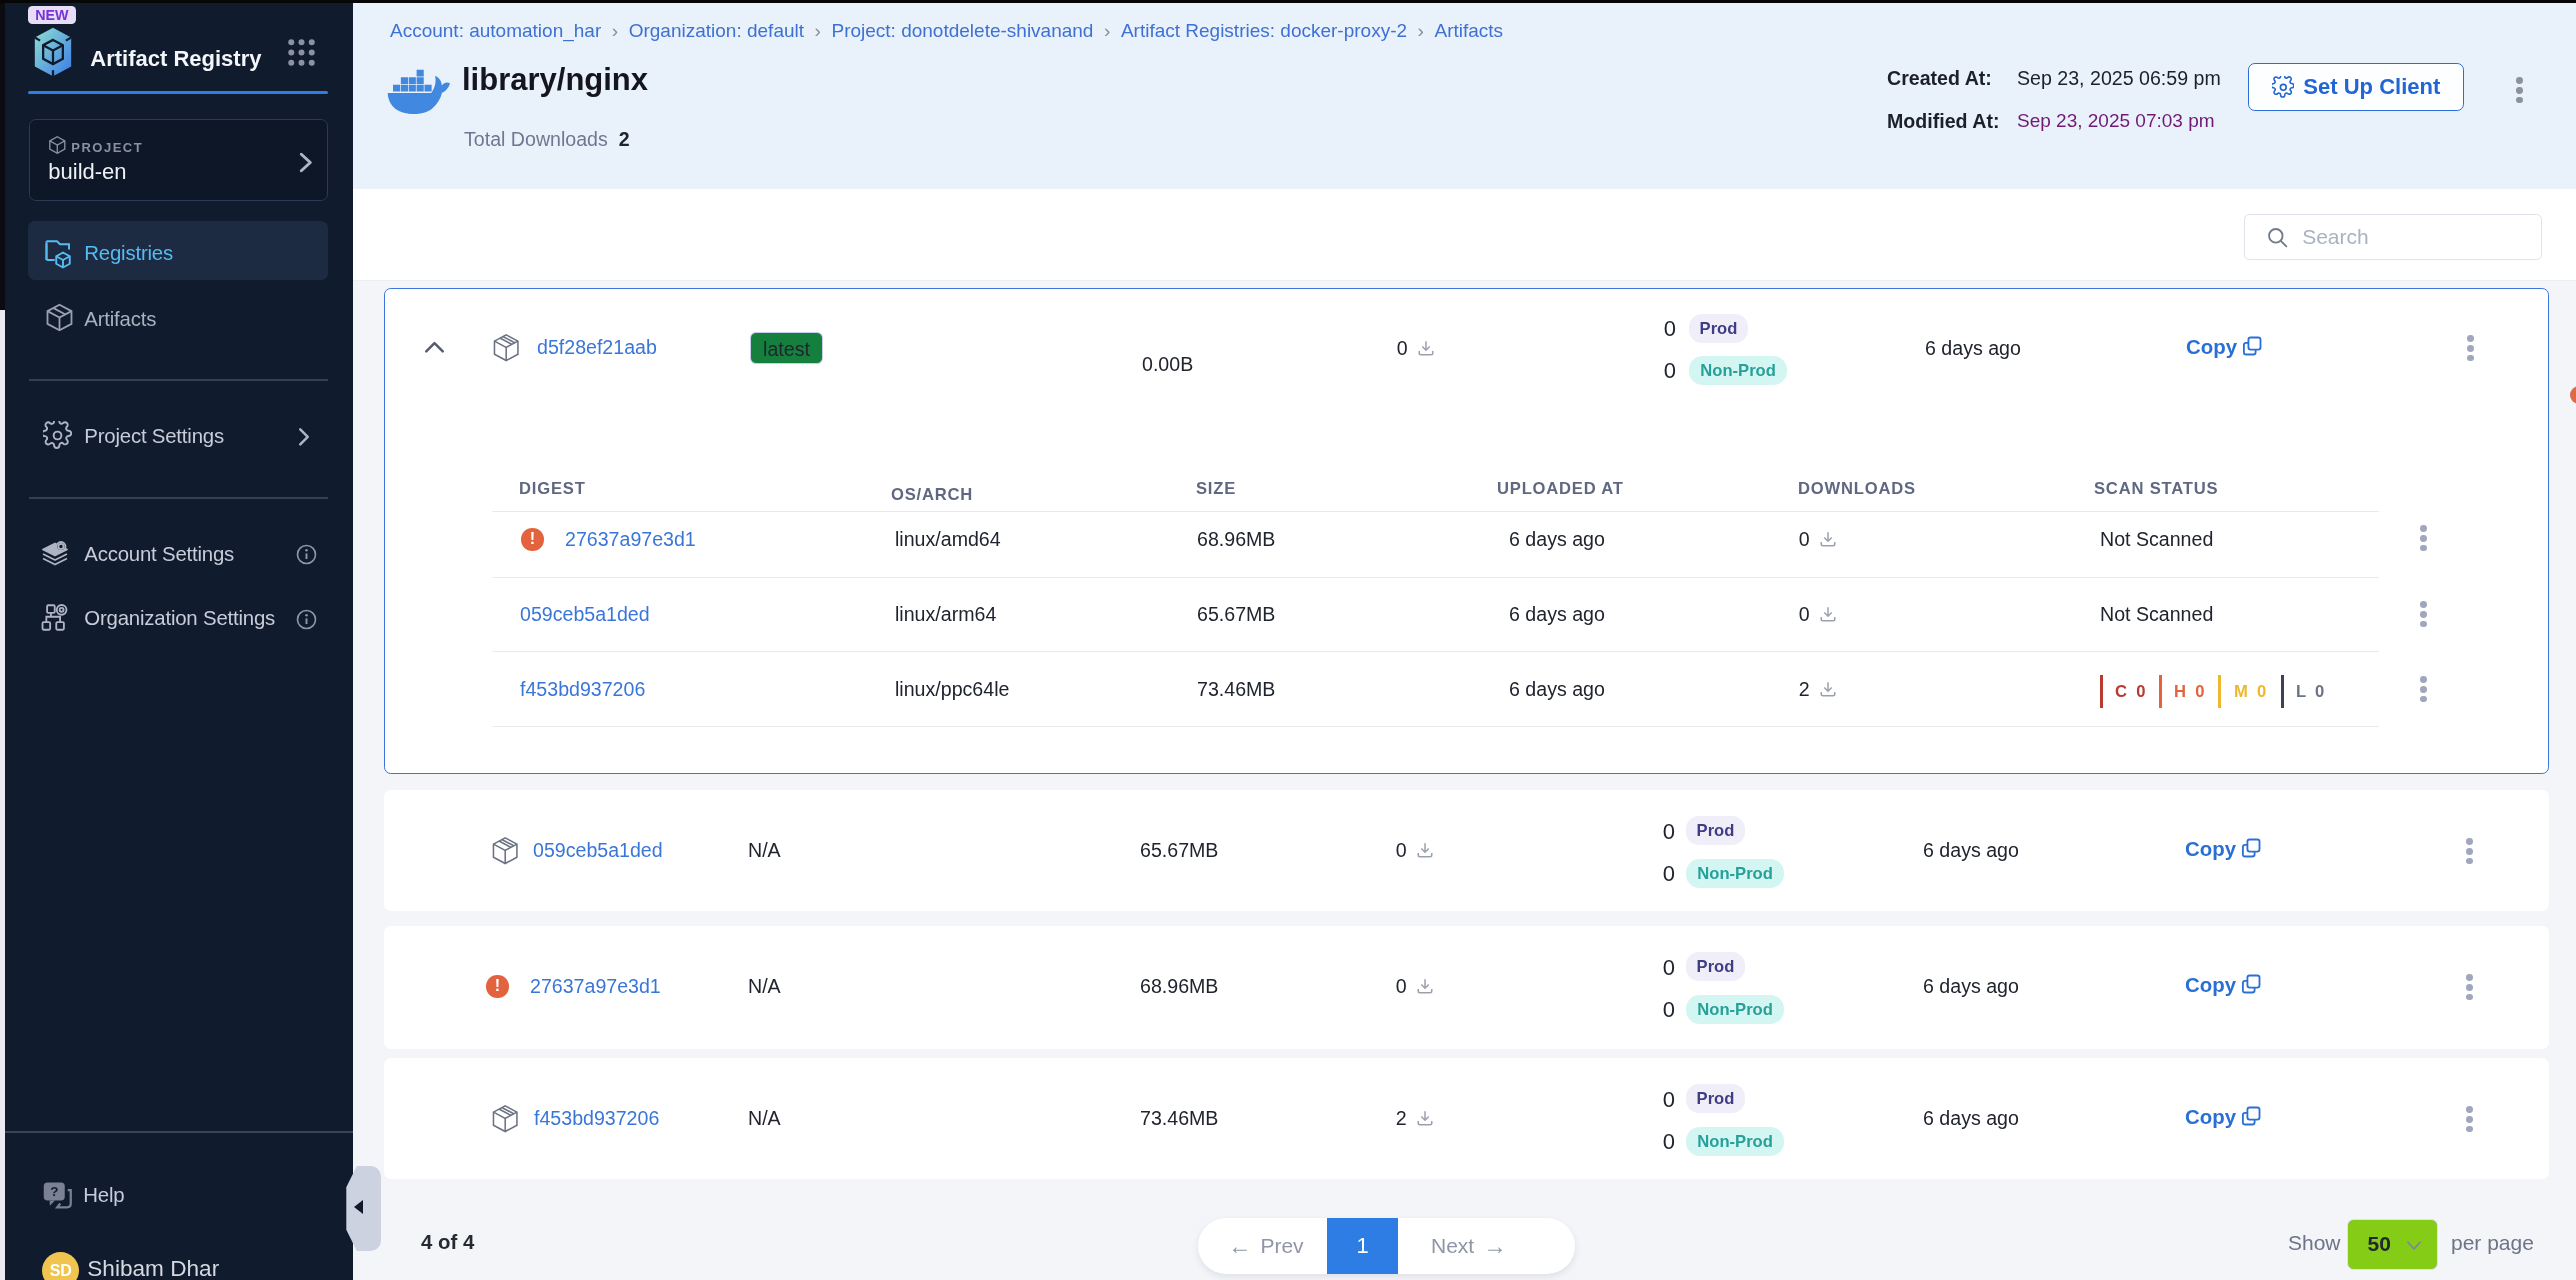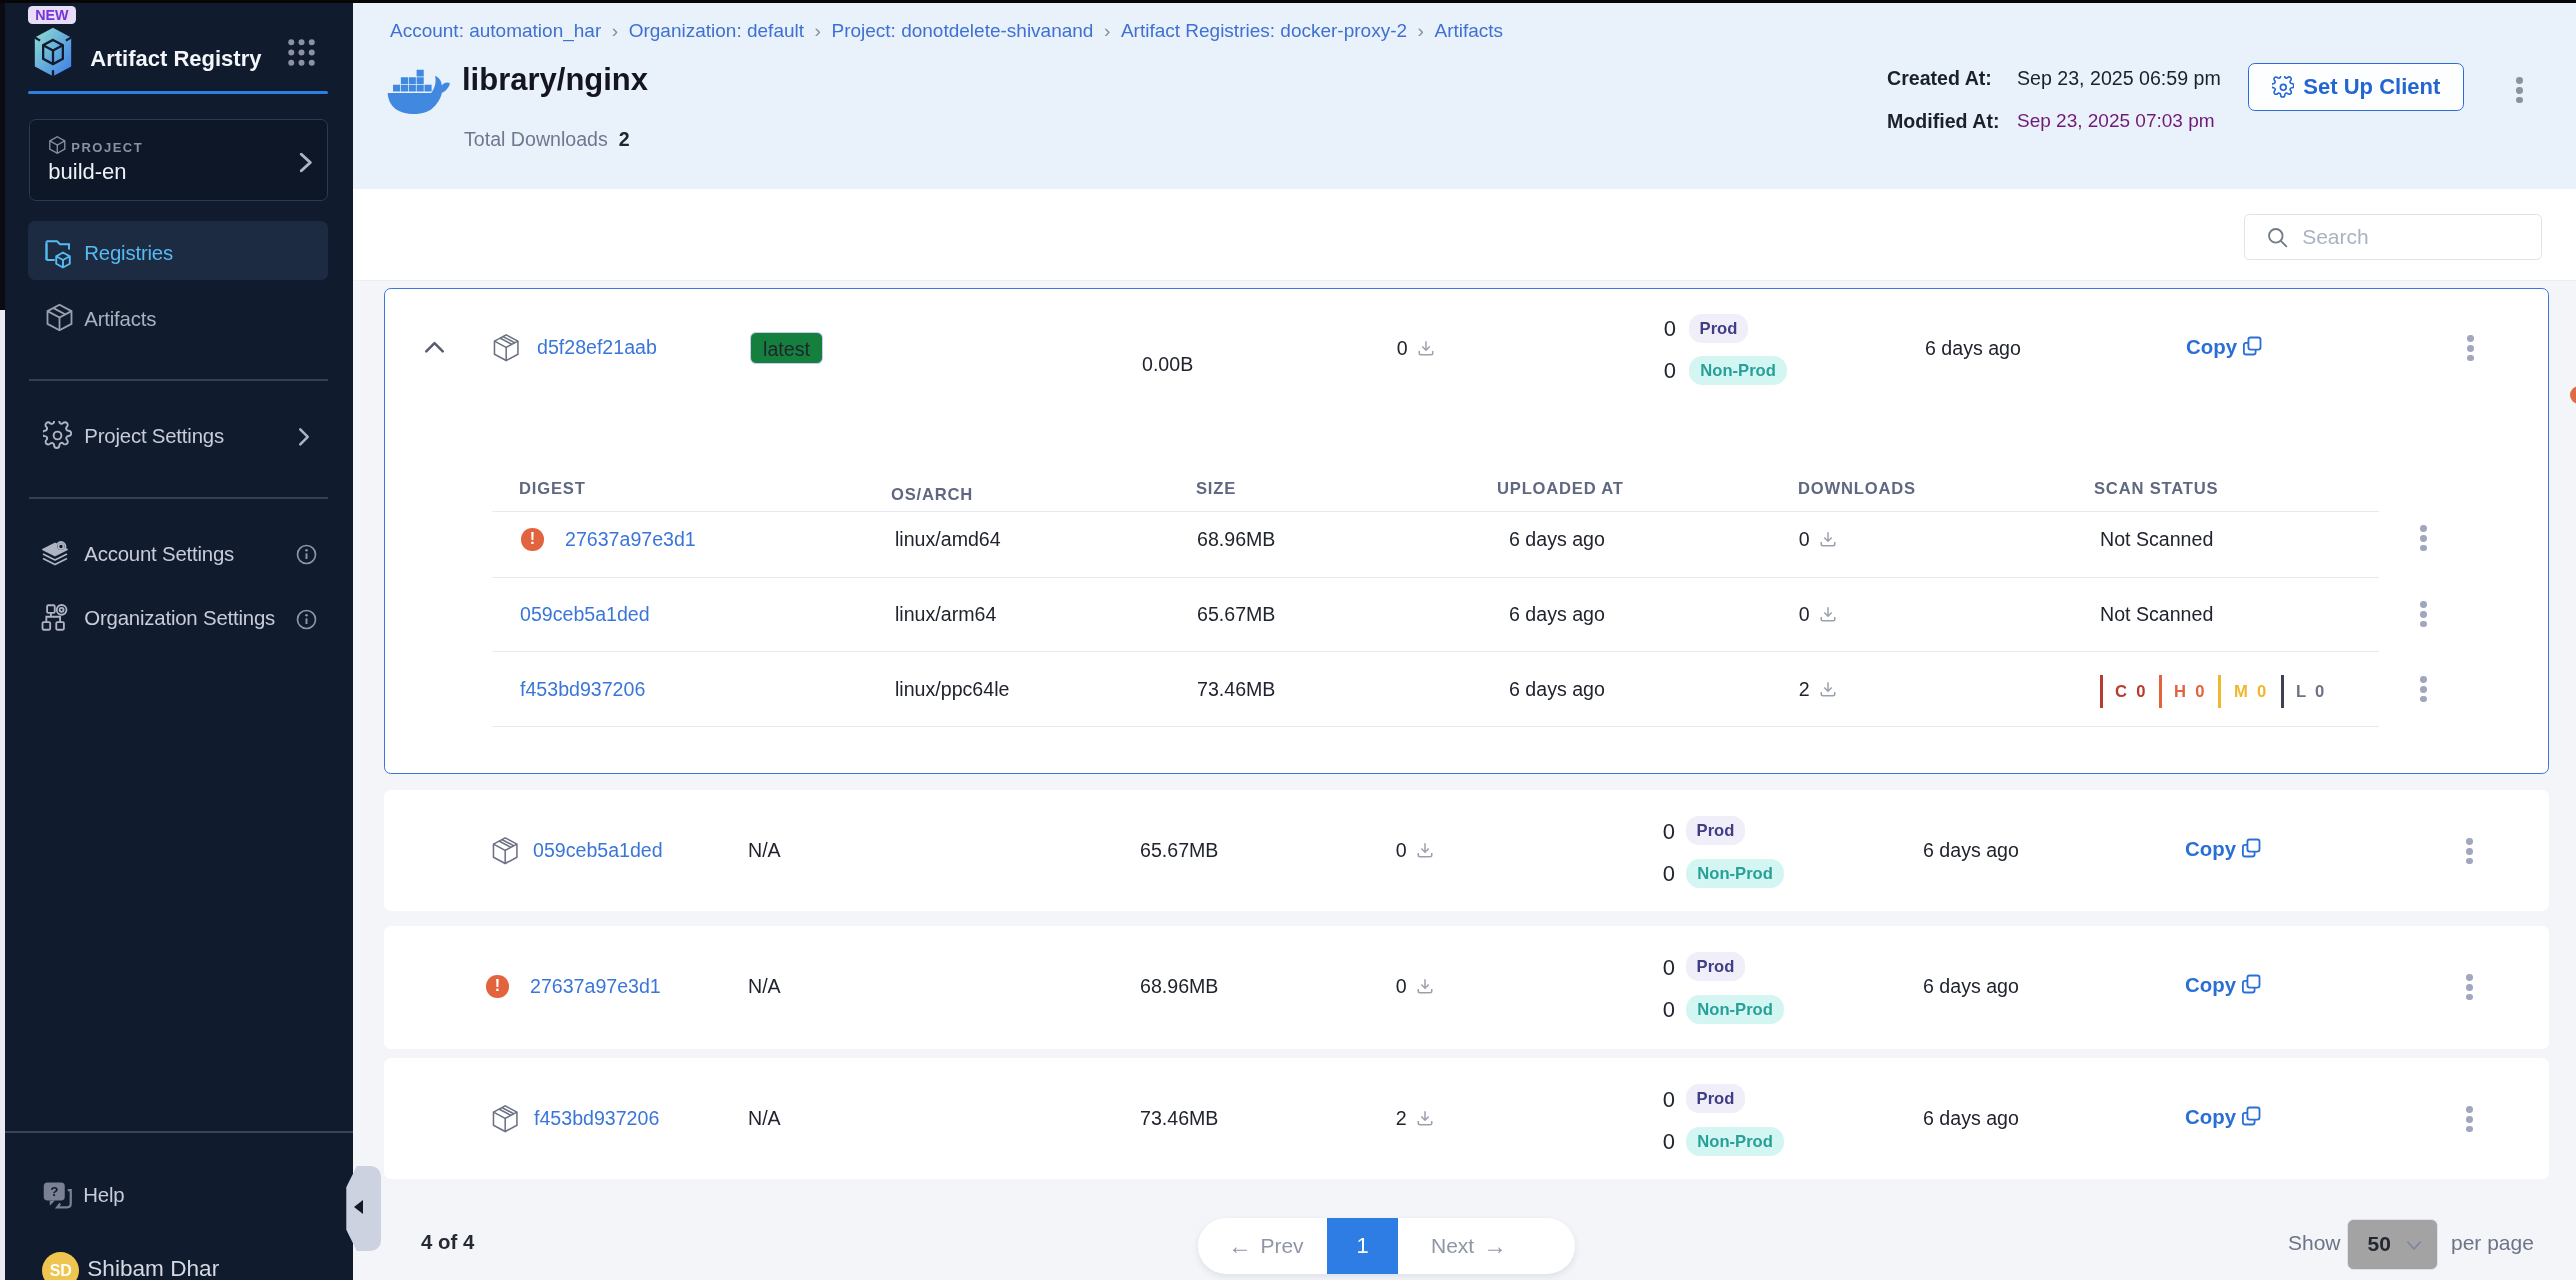--- a/index.html
+++ b/index.html
@@ -468,20 +468,20 @@
     </div>
 </div>
 
 <div class="abs" style="left:409px; top:1231px; font-size:20.4px; font-weight:bold; color:#252a33;margin-left:12px;">4 of 4</div>
 <div class="abs" style="left:1198px; top:1218px; width:377px; height:56px; background:#fff; border-radius:28px; box-shadow:0 3px 7.5px rgba(40,50,70,0.10); overflow:hidden;">
   <div class="abs cc" style="left:30px; top:0; height:56px; font-size:21px; color:#8e95a5;"><span style="font-size:23.4px; margin-right:9px;">←</span>Prev</div>
   <div class="abs" style="left:129px; top:0; width:71px; height:56px; background:#2e7de4; color:#fff; font-size:22px; text-align:center; line-height:56px;">1</div>
   <div class="abs cc" style="left:233px; top:0; height:56px; font-size:21px; color:#8e95a5;">Next<span style="font-size:23.4px; margin-left:9px;">→</span></div>
 </div>
 <div class="abs" style="left:2288px; top:1231px; font-size:21px; color:#6d7487;">Show</div>
-<div class="abs" style="left:2347px; top:1219px; width:91px; height:51px; border:1.5px solid #dfe2e9; border-radius:6.8px; background:#a3a3a3;text-align:center;">
+<div class="abs" style="left:2347px; top:1219px; width:91px; height:51px; border:1.5px solid #dfe2e9; border-radius:6.8px; background:#84cc16;text-align:center;">
   <span class="abs" style="left:19.6px; top:12px; font-size:21px; font-weight:bold; color:#23272f;">50</span>
   <svg class="abs" style="left:57px; top:19.6px;" width="18" height="12" viewBox="0 0 24 16">
     <polyline points="4,3 12,12 20,3" fill="none" stroke="#7d86a0" stroke-width="2.4" stroke-linecap="round" stroke-linejoin="round"></polyline>
   </svg>
 </div>
 <div class="abs" style="left:2451px; top:1231px; font-size:21px; color:#6d7487;">per page</div>
 
 
 </body></html>

